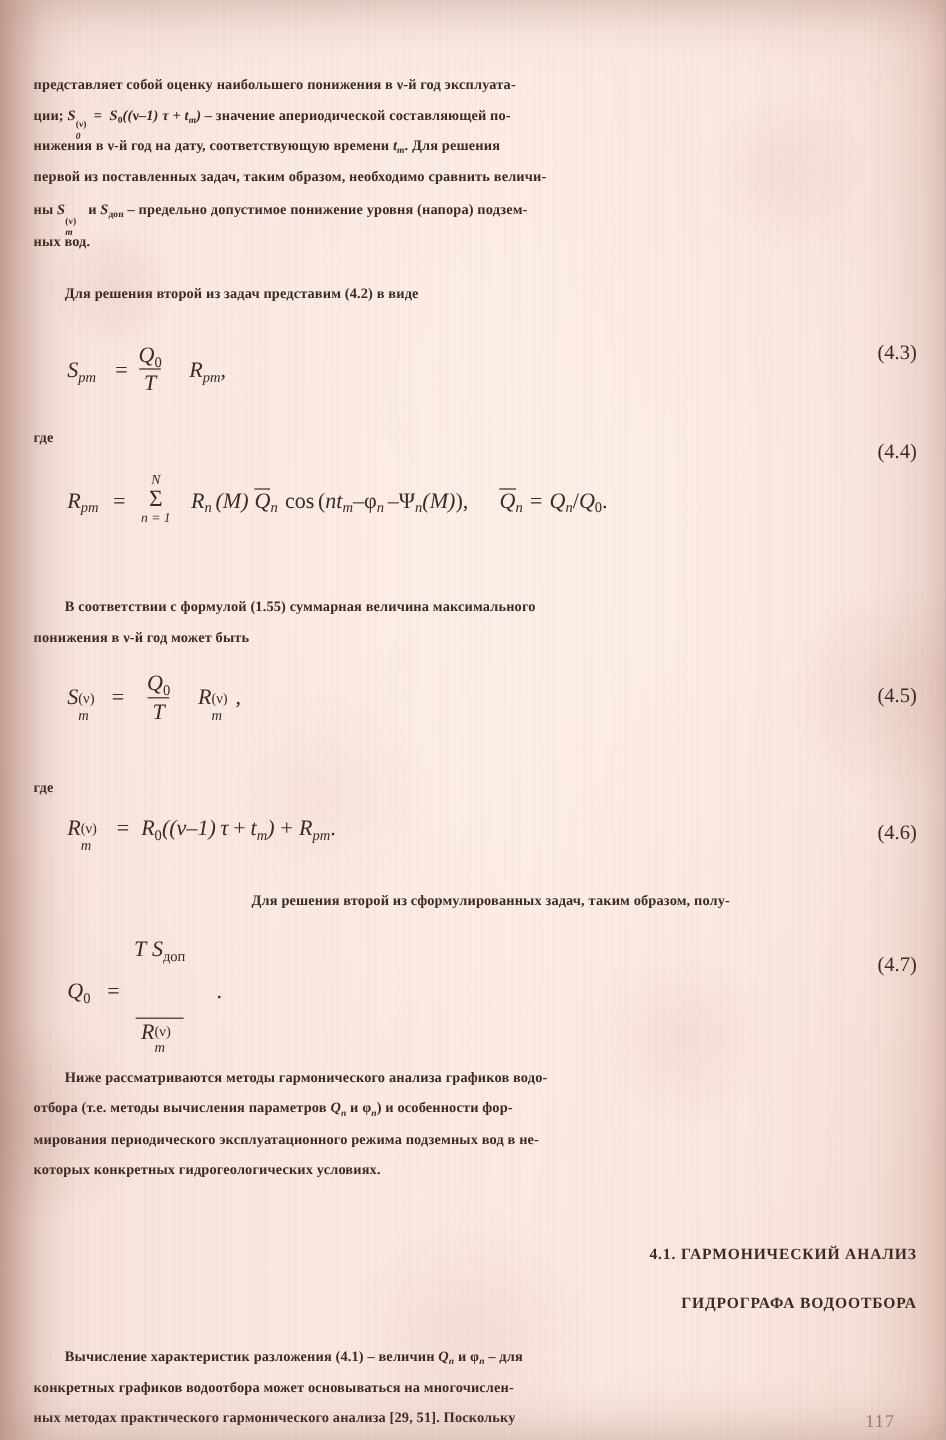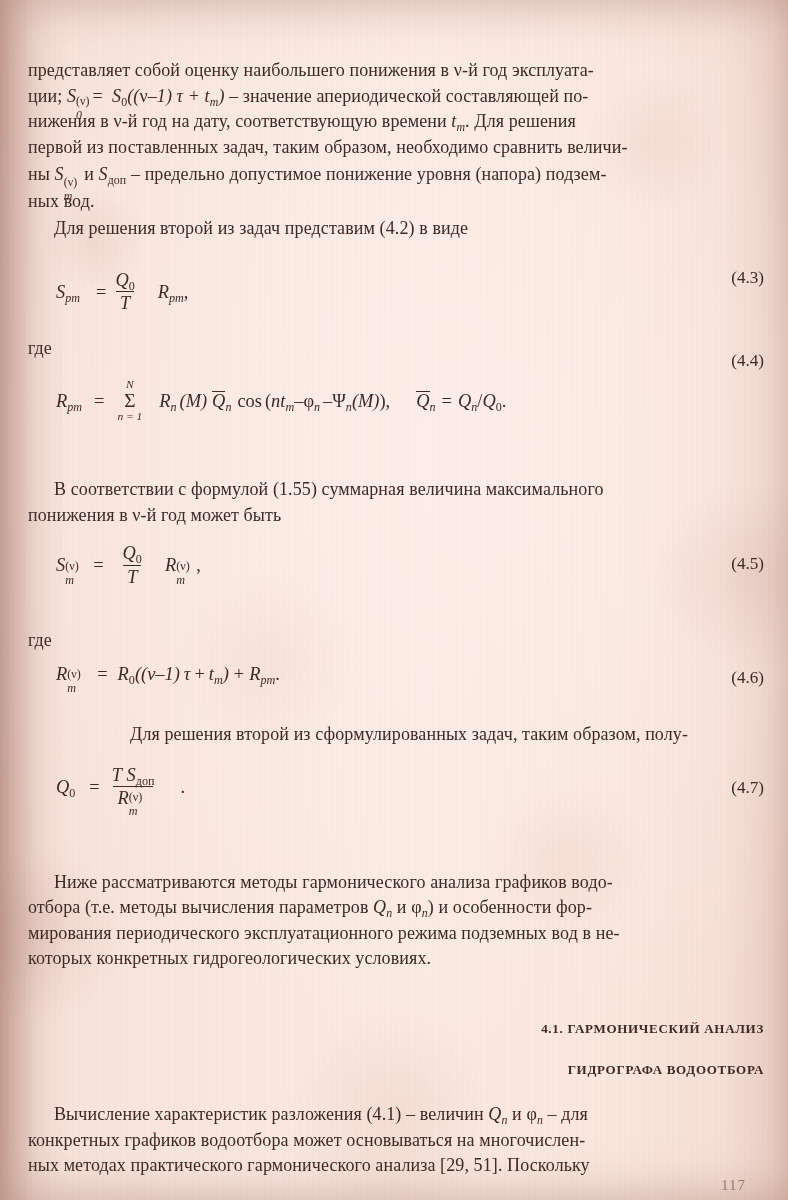--- a/index.html
+++ b/index.html
@@ -41,25 +41,26 @@
     box-shadow: inset 0 0 60px rgba(150,100,86,0.22), inset 22px 0 38px rgba(140,92,78,0.26);
   }
   .content {
     position: absolute;
     left: 28px;
     top: 58px;
     width: 736px;
   }
   p, .eqline, .head {
     margin: 0;
-    font-size: 18px;
+    font-size: 12px;
     line-height: 25.6px;
     text-align: justify;
     text-justify: inter-word;
     letter-spacing: .1px;
+    font-weight: bold;
   }
   .para { margin-bottom: 0px; }
   .indent { text-indent: 26px; }
   .nojust { text-align: left; }
 
   
   .m { font-family: "Liberation Serif", "DejaVu Serif", serif; font-style: italic; }
   .mu { font-style: normal; }
   sub, sup { font-size: 0.66em; line-height: 0; font-style: italic; }
   sub { vertical-align: -0.33em; }
@@ -160,21 +161,21 @@
     </p>
 
     <p class="para nojust">первой из поставленных задач, таким образом, необходимо сравнить величи-</p>
 
     <p class="para nojust" style="line-height:29px;">
       <span>ны </span><span class="m"><span>S</span><span class="ss"><span class="sp mu">(ν)</span><span class="sb">m</span></span><span style="display:inline-block;width:16px"></span></span><span> и </span><span class="m"><span>S</span><sub class="upr">доп</sub></span><span> – предельно допустимое понижение уровня (напора) подзем-</span>
     </p>
 
     <p class="para nojust">ных вод.</p>
 
-    <p class="para indent nojust" style="margin-top:1px;">Для решения второй из задач представим (4.2) в виде</p>
+    <p class="para indent nojust" style="margin-top:17px;">Для решения второй из задач представим (4.2) в виде</p>
 
     <div class="eqblock" style="height:76px;">
       <div class="eqrow" style="left:28px; top:14px;margin-top:15px;">
         <span class="m"><span>S</span><sub>pm</sub></span>
         <span style="width:16px"></span>
         <span class="upr">=</span>
         <span class="frac">
           <span class="num m"><span>Q</span><sub class="upr">0</sub></span>
           <span class="den m">T</span>
         </span>
@@ -279,21 +280,21 @@
       <div class="eqnum" style="top:14px;">(4.6)</div>
     </div>
 
     <p class="para indent nojust" style="margin-top:8px;text-align:center;">Для решения второй из сформулированных задач, таким образом, полу-</p>
 
     <div class="eqblock" style="height:92px;">
       <div class="eqrow" style="left:28px; top:18px;">
         <span class="m"><span>Q</span><sub class="upr">0</sub></span>
         <span style="width:14px"></span>
         <span class="upr">=</span>
-        <span class="frac" style="margin:0 8px;">
+        <span class="frac" style="margin:0 8px;gap:46px;">
           <span class="num m"><span>T</span>&nbsp;<span>S</span><sub class="upr">доп</sub></span>
           <span class="den m"><span>R</span><span class="ss"><span class="sp mu">(ν)</span><span class="sb">m</span></span><span style="display:inline-block;width:20px"></span></span>
         </span>
         <span style="width:14px"></span>
         <span class="upr">.</span>
       </div>
       <div class="eqnum" style="top:30px;">(4.7)</div>
     </div>
 
     <p class="para indent nojust" style="margin-top:30px;">Ниже рассматриваются методы гармонического анализа графиков водо-</p>

